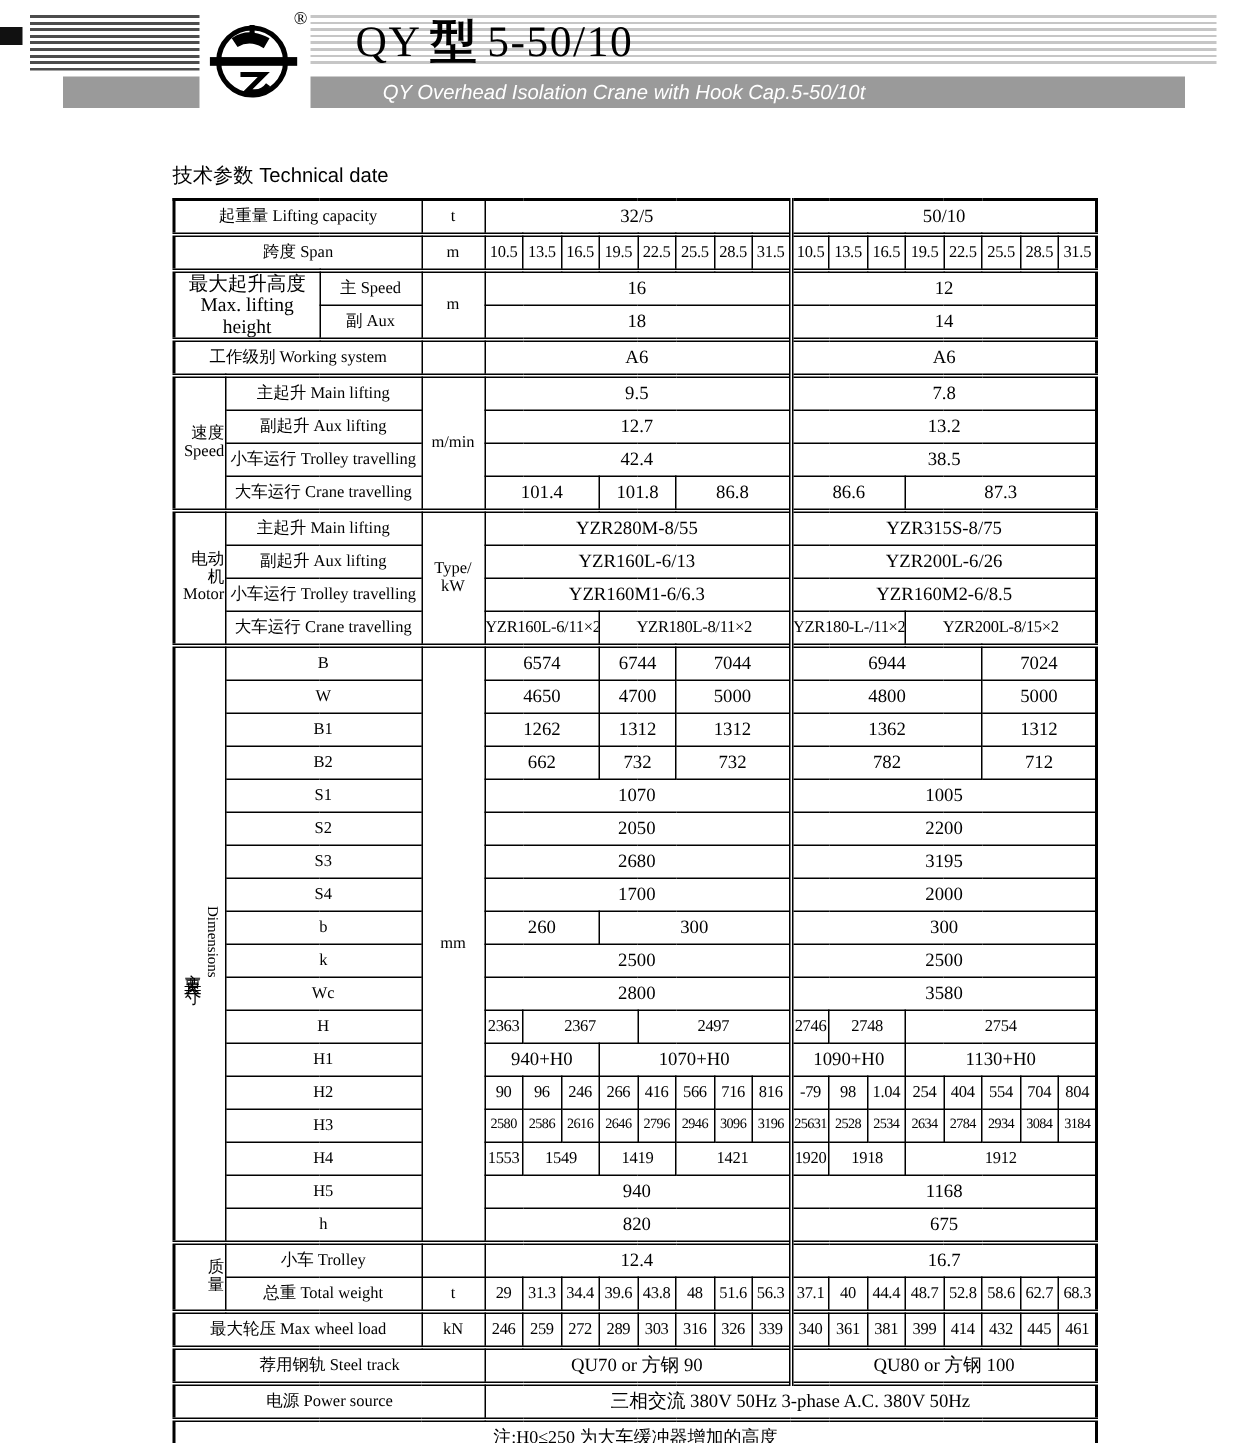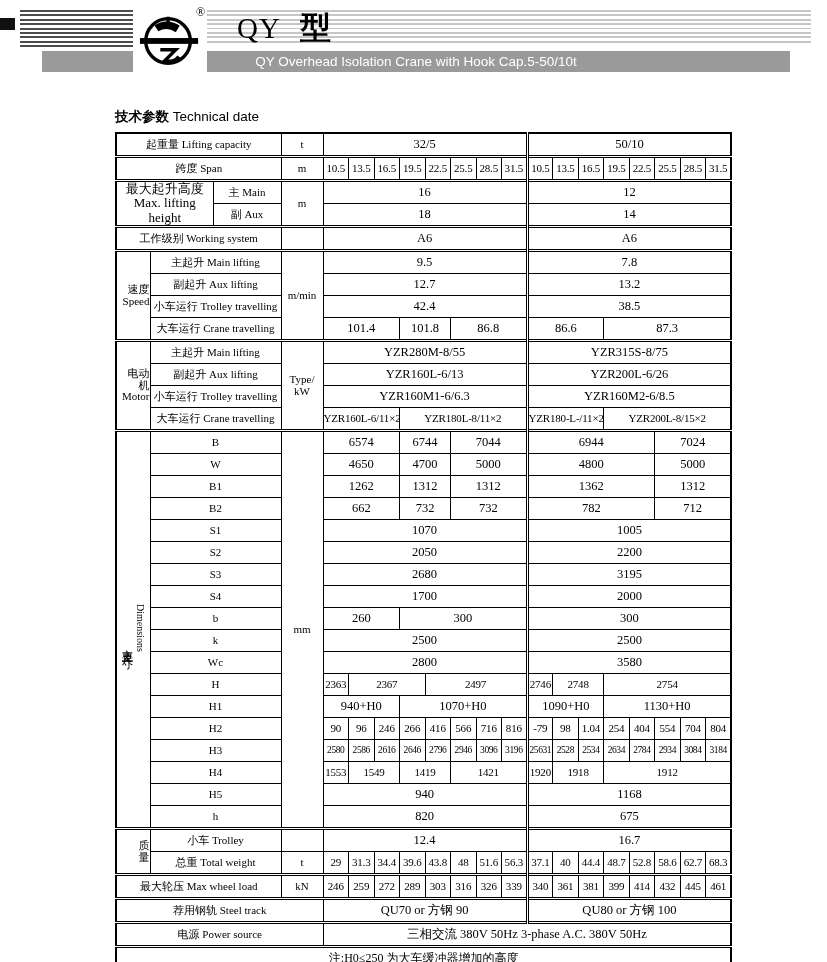--- a/index.html
+++ b/index.html
@@ -6,31 +6,31 @@
   body{width:827px;height:962px;position:relative;font-family:"Liberation Serif","DejaVu Serif",serif;color:#000;}
   
   .header{position:relative;height:86px;}
   .page-mark{position:absolute;left:0;top:18px;width:15px;height:12px;background:#111;}
   .stripes-left{position:absolute;left:20px;top:10px;width:115px;height:37px;
      background:repeating-linear-gradient(to bottom,#4c4c4c 0 2px,#fff 2px 4.4px);}
   .stripes-right{position:absolute;left:205px;top:10px;width:606px;height:34px;
      background:repeating-linear-gradient(to bottom,#c6c6c6 0 1.8px,#fff 1.8px 4.4px);}
   .graybar{position:absolute;left:42px;top:51px;width:748px;height:21px;background:#9a9a9a;
      color:#fff;font-family:"Liberation Sans","DejaVu Sans",sans-serif;font-size:13.5px;
-     line-height:21px;text-align:center;z-index:2;}
+     line-height:21px;text-align:center;z-index:2;font-style:italic;}
   .logobox{position:absolute;left:133px;top:5px;width:74px;height:69px;background:#fff;z-index:3;
      display:flex;align-items:center;justify-content:center;}
   .logobox .reg{position:absolute;right:2px;top:0;font-size:12px;}
-  .titlebox{position:absolute;left:237px;top:9px;height:38px;z-index:2;display:flex;align-items:center;white-space:nowrap;gap:13px;}
+  .titlebox{position:absolute;left:237px;top:9px;height:38px;z-index:2;display:flex;align-items:center;white-space:nowrap;}
   .t-lat{font-size:29px;font-family:"Liberation Serif",serif;letter-spacing:1px;}
   .t-cn{font-size:31px;font-family:"DejaVu Sans","Liberation Sans",sans-serif;font-weight:900;letter-spacing:1px;}
   .titlebox span{margin-right:6px;}
   
   .seclabel{margin:22px 0 6px 115px;font-family:"Liberation Sans","DejaVu Sans",sans-serif;font-size:13.5px;}
-  .seclabel b{font-weight:700;margin-top:31px;}
+  .seclabel b{font-weight:400;margin-top:31px;}
   
   table{border-collapse:collapse;table-layout:fixed;margin-left:115px;width:617px;border:2.5px solid #000;}
   td{border:1px solid #000;text-align:center;vertical-align:middle;padding:0;height:21px;
      font-size:12.5px;line-height:1.08;overflow:hidden;white-space:nowrap;}
   td.p{font-size:11px;}
   td.g{font-size:11px;white-space:pre-line;text-align:right;}
   td.u{font-size:11px;white-space:pre-line;}
   td.l2{white-space:pre-line;font-size:13px;}
   tr.dense td.d{font-size:11px;letter-spacing:-0.2px;}
   tr.xdense td.d{font-size:9.5px;letter-spacing:-0.4px;}
@@ -46,20 +46,21 @@
 <div class="header">
   <div class="page-mark"></div>
   <div class="stripes-left"></div>
   <div class="stripes-right"></div>
   <div class="graybar">
     <span>QY Overhead Isolation Crane with Hook Cap.5-50/10t</span>
   </div>
   <div class="titlebox">
     <span class="t-lat">QY</span>
     <span class="t-cn">型</span>
+    <span class="t-lat">5-50/10</span>
   </div>
   <div class="logobox">
     <svg width="64" height="62" viewBox="0 0 66 62">
       <circle cx="31" cy="32" r="23" fill="none" stroke="#000" stroke-width="3.5"></circle>
       <rect x="2" y="29" width="60" height="6" fill="#000"></rect>
       <path d="M17 16 q12 -8 26 0 l-4 7 q-9 -6 -18 -1 z" fill="#000"></path>
       <path d="M31 7 v8" stroke="#000" stroke-width="3.5"></path>
       <path d="M23 41 h16 l-11 11 q9 3 14 -4" stroke="#000" stroke-width="3.5" fill="none"></path>
     </svg>
     <span class="reg">®</span>
@@ -116,21 +117,21 @@
         <td class="d">16.5</td>
         <td class="d">19.5</td>
         <td class="d">22.5</td>
         <td class="d">25.5</td>
         <td class="d">28.5</td>
         <td class="d">31.5</td>
       </tr>
       <tr>
         <td colspan="2" rowspan="2" class="p l2">最大起升高度
 Max. lifting height</td>
-        <td class="p">主 Main</td>
+        <td class="p">主 Speed</td>
         <td rowspan="2" class="u">m</td>
         <td colspan="8" class="d">16</td>
         <td colspan="8" class="d mid">12</td>
       </tr>
       <tr class="tb">
         <td class="p">副 Aux</td>
         <td colspan="8" class="d">18</td>
         <td colspan="8" class="d mid">14</td>
       </tr>
       <tr class="tb">

